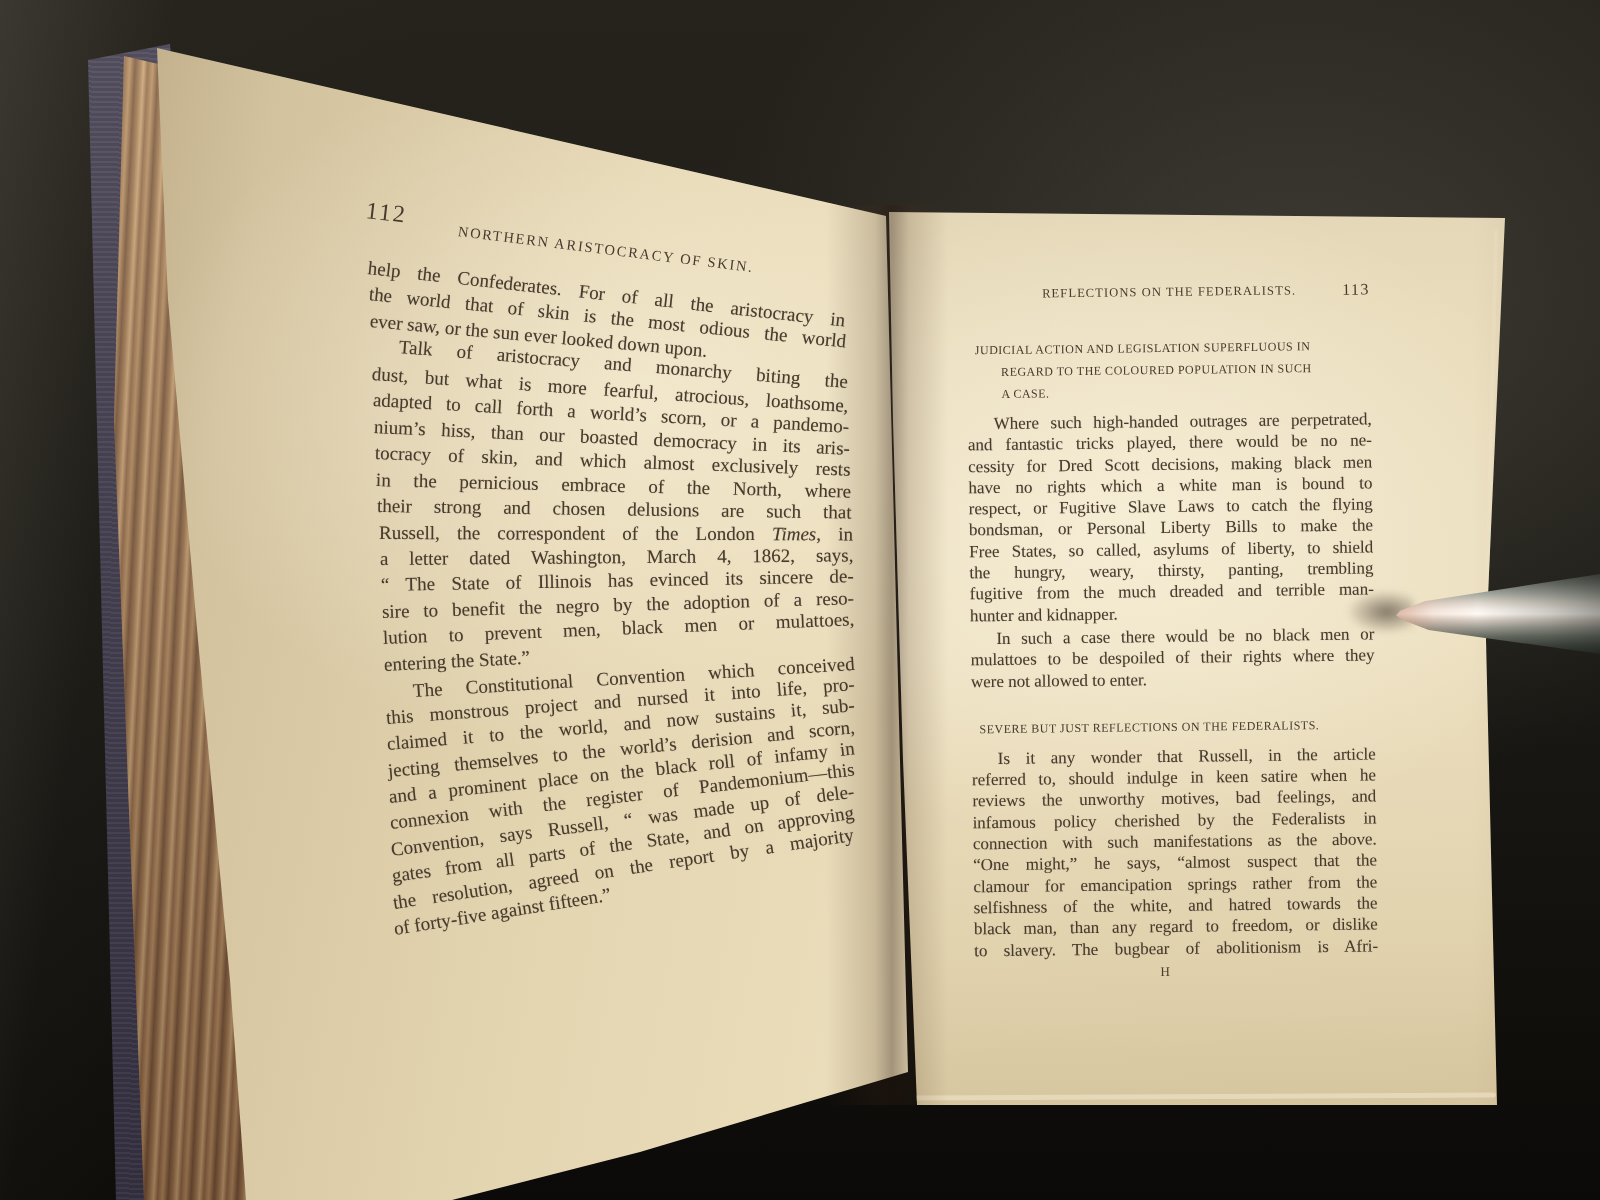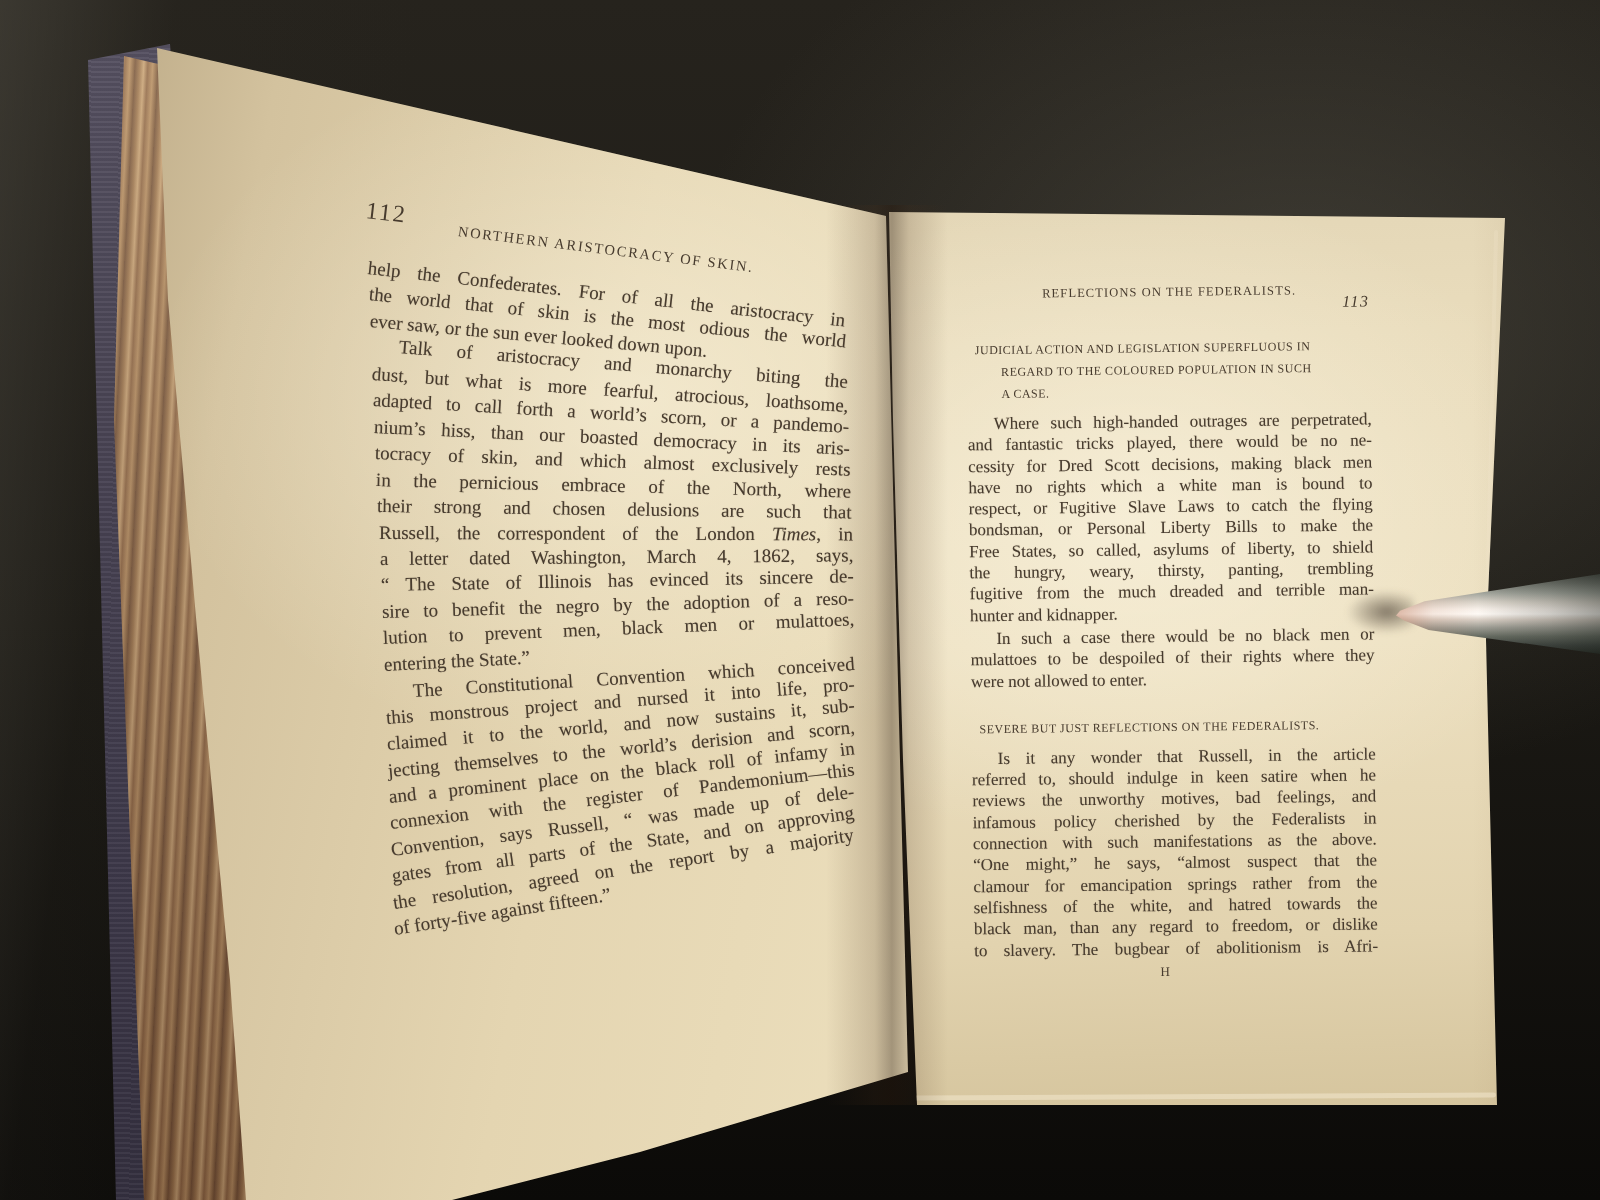--- a/index.html
+++ b/index.html
@@ -60,21 +60,21 @@
   #lp-lines{position:absolute;left:368px;top:256px;width:500px;height:720px;}
   .lline{
     position:absolute;font-size:19px;line-height:24px;
     text-align:justify;text-align-last:justify;
     text-shadow:0 0 1px rgba(70,55,40,0.35);
   }
   .lline.end{text-align-last:left;}
   #rp-content{position:absolute;left:940px;top:283px;width:436px;transform:rotate(-0.7deg);transform-origin:220px 0;}
   .rp-hrow{position:relative;height:22px;}
   .rp-h{position:absolute;left:102px;top:2px;font-size:12.5px;letter-spacing:1.1px;white-space:nowrap;}
-  .rp-n{position:absolute;left:402px;top:12px;font-size:16px;letter-spacing:1.5px;font-style:italic;}
+  .rp-n{position:absolute;left:402px;top:0;font-size:16px;letter-spacing:1.5px;}
   .rhead{font-size:12px;letter-spacing:0.5px;line-height:22px;margin-left:34px;white-space:nowrap;}
   .rhead.cont{margin-left:60px;}
   .rline{
     font-size:17px;line-height:21.3px;width:404px;margin-left:26px;
     text-align:justify;text-align-last:justify;
     text-shadow:0 0 1px rgba(70,55,40,0.3);
   }
   .rline.end{text-align-last:left;}
   .rline.indent{text-indent:26px;}
   .sig{margin-left:212px;margin-top:5px;font-size:13px;letter-spacing:1px;}

